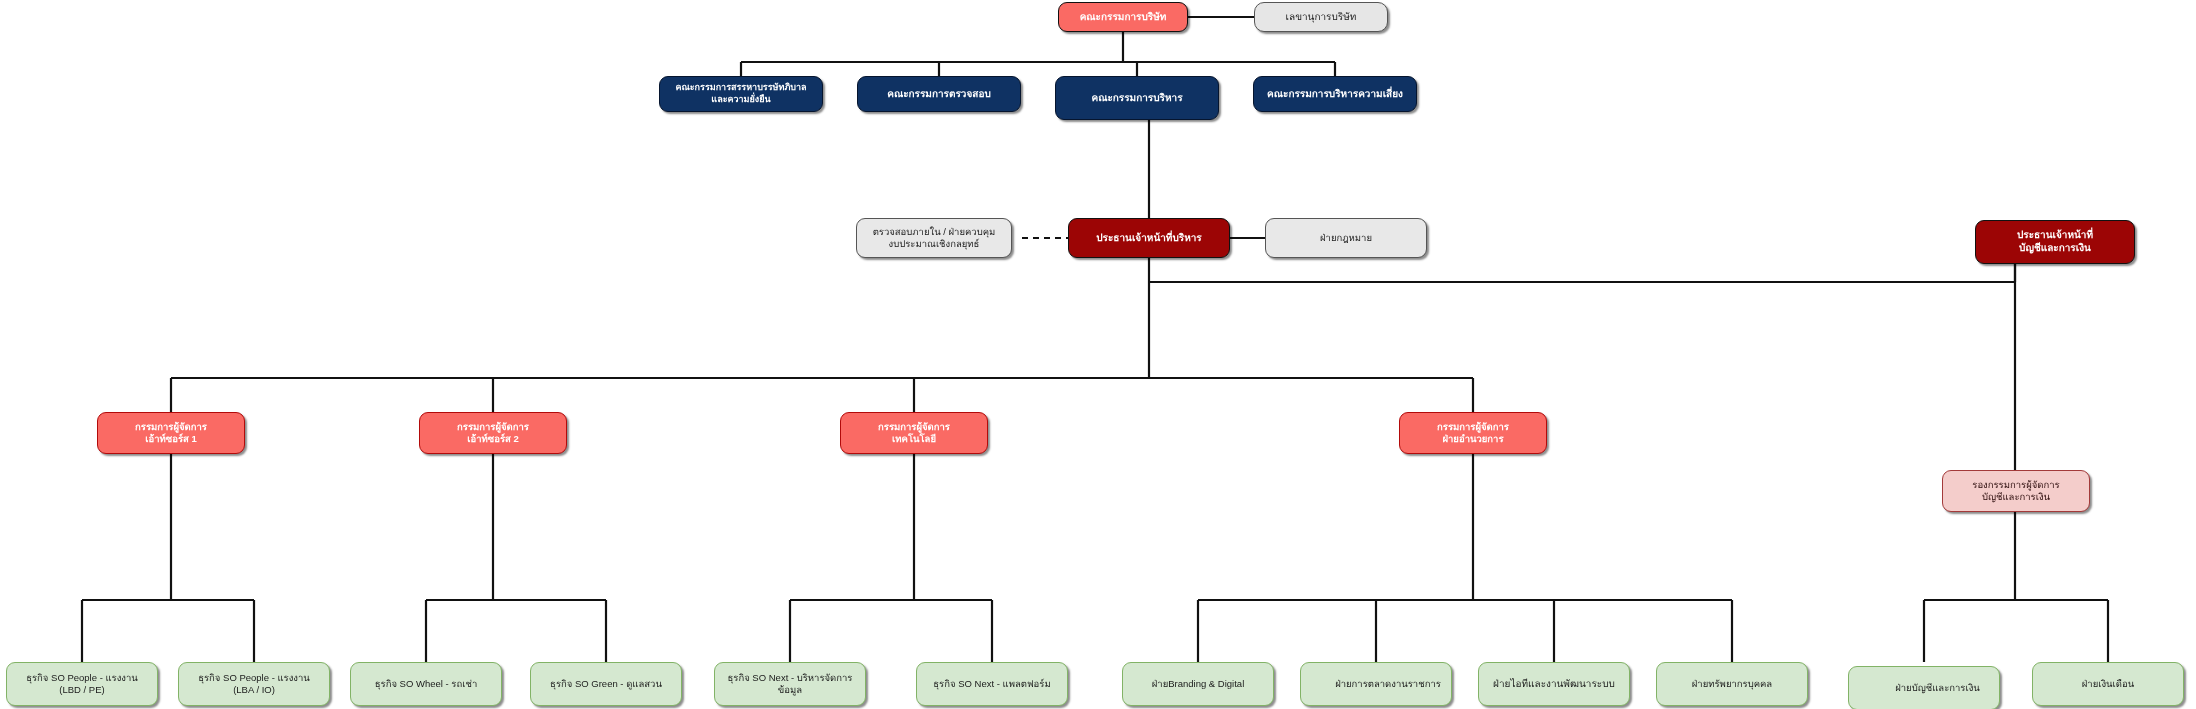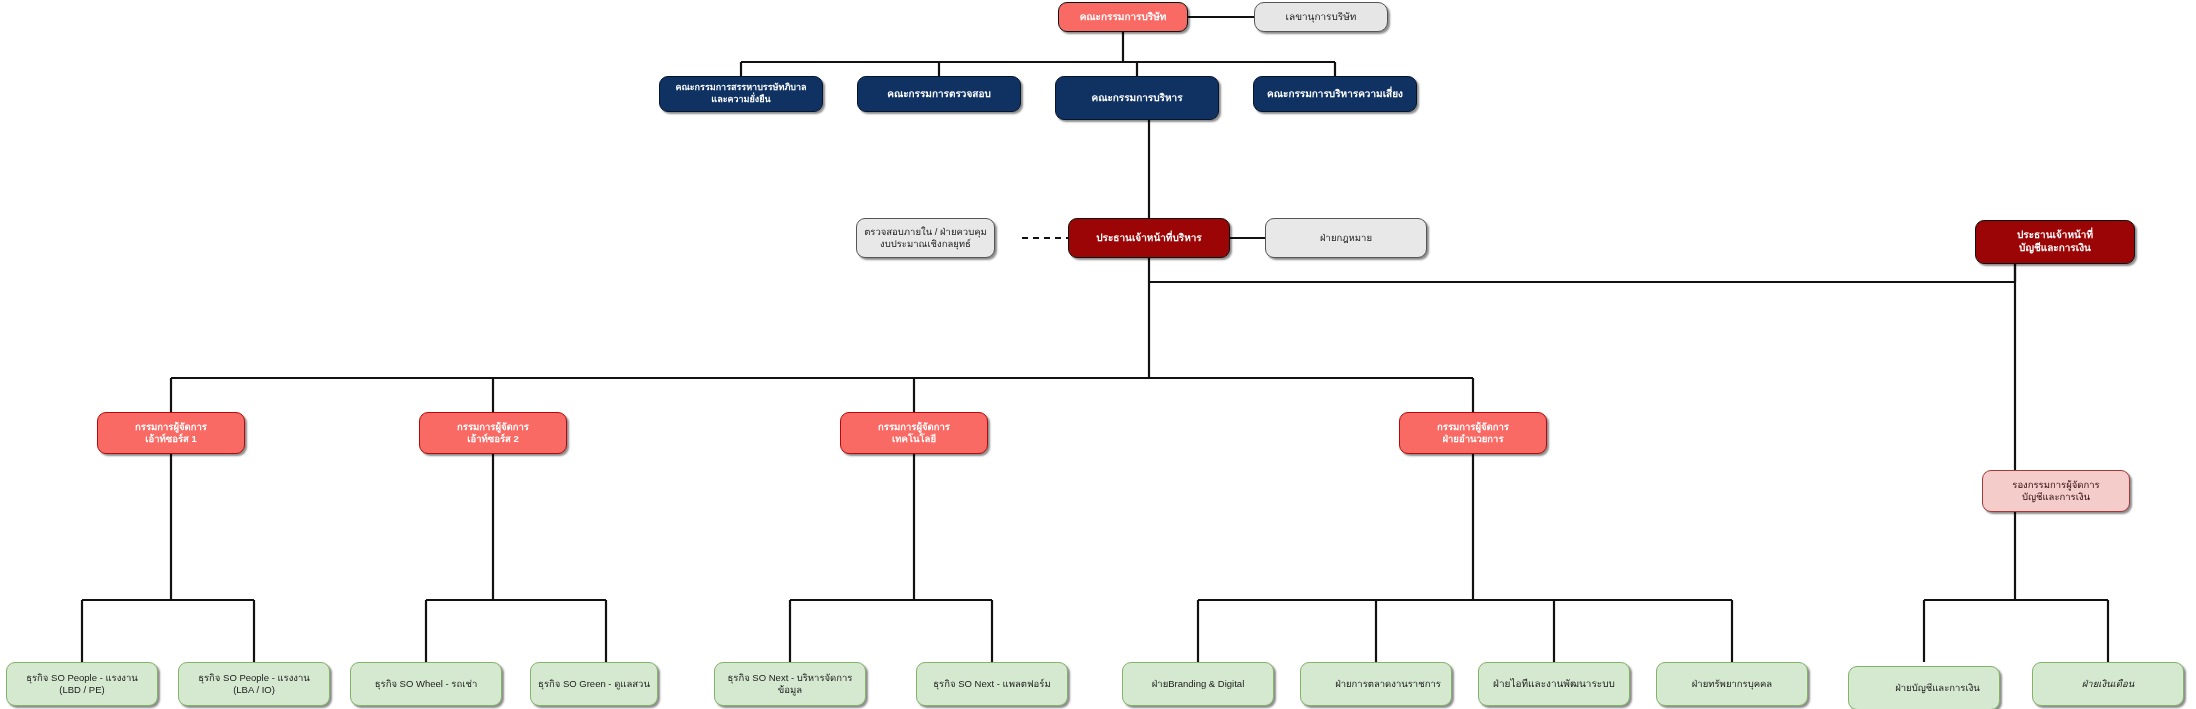--- a/index.html
+++ b/index.html
@@ -73,21 +73,20 @@
   .node-md {
     background: #fa6a64;
     color: #ffffff;
     font-weight: bold;
     border-color: #b20a0a;
   }
   .node-deputy {
     background: #f4cdcb;
     color: #2a0a0a;
     border-color: #a33a3a;
-    margin-left: 40px;
   }
   .node-unit {
     background: #d5e8d0;
     color: #1a1a1a;
     border-color: #82b366;
   }
 </style>
 </head>
 <body>
 
@@ -136,45 +135,45 @@
       <path d="M 2108 600 L 2108 662" fill="none" stroke="#111111" stroke-width="2.2"></path>
     </svg>
   <div id="node-layer">
       <div class="node node-board" style="left: 1058px; top: 2px; width: 130px; height: 30px; font-size: 10px;">คณะกรรมการบริษัท</div>
       <div class="node node-secretary" style="left: 1254px; top: 2px; width: 134px; height: 30px; font-size: 10px;">เลขานุการบริษัท</div>
       <div class="node node-committee" style="left: 659px; top: 76px; width: 164px; height: 36px; font-size: 9px;">คณะกรรมการสรรหาบรรษัทภิบาล
 และความยั่งยืน</div>
       <div class="node node-committee" style="left: 857px; top: 76px; width: 164px; height: 36px; font-size: 10px;">คณะกรรมการตรวจสอบ</div>
       <div class="node node-committee" style="left: 1055px; top: 76px; width: 164px; height: 44px; font-size: 10px;">คณะกรรมการบริหาร</div>
       <div class="node node-committee" style="left: 1253px; top: 76px; width: 164px; height: 36px; font-size: 10px;">คณะกรรมการบริหารความเสี่ยง</div>
-      <div class="node node-support" style="left: 856px; top: 218px; width: 139px; height: 40px; font-size: 9.5px;">ตรวจสอบภายใน / ฝ่ายควบคุม
+      <div class="node node-support" style="left: 856px; top: 218px; width: 156px; height: 40px; font-size: 9.5px;">ตรวจสอบภายใน / ฝ่ายควบคุม
 งบประมาณเชิงกลยุทธ์</div>
       <div class="node node-ceo" style="left: 1068px; top: 218px; width: 162px; height: 40px; font-size: 10px;">ประธานเจ้าหน้าที่บริหาร</div>
       <div class="node node-support" style="left: 1265px; top: 218px; width: 162px; height: 40px; font-size: 9.5px;">ฝ่ายกฎหมาย</div>
       <div class="node node-ceo" style="left: 1935px; top: 220px; width: 160px; height: 44px; font-size: 10px; margin-left: 40px;">ประธานเจ้าหน้าที่
 บัญชีและการเงิน</div>
       <div class="node node-md" style="left: 97px; top: 412px; width: 148px; height: 42px; font-size: 9.5px;">กรรมการผู้จัดการ
 เอ้าท์ซอร์ส 1</div>
       <div class="node node-md" style="left: 419px; top: 412px; width: 148px; height: 42px; font-size: 9.5px;">กรรมการผู้จัดการ
 เอ้าท์ซอร์ส 2</div>
       <div class="node node-md" style="left: 840px; top: 412px; width: 148px; height: 42px; font-size: 9.5px;">กรรมการผู้จัดการ
 เทคโนโลยี</div>
       <div class="node node-md" style="left: 1399px; top: 412px; width: 148px; height: 42px; font-size: 9.5px;">กรรมการผู้จัดการ
 ฝ่ายอำนวยการ</div>
       <div class="node node-deputy" style="left: 1942px; top: 470px; width: 148px; height: 42px; font-size: 9.5px;">รองกรรมการผู้จัดการ
 บัญชีและการเงิน</div>
       <div class="node node-unit" style="left: 6px; top: 662px; width: 152px; height: 44px; font-size: 9.5px;">ธุรกิจ SO People - แรงงาน
 (LBD / PE)</div>
       <div class="node node-unit" style="left: 178px; top: 662px; width: 152px; height: 44px; font-size: 9.5px;">ธุรกิจ SO People - แรงงาน
 (LBA / IO)</div>
       <div class="node node-unit" style="left: 350px; top: 662px; width: 152px; height: 44px; font-size: 9.5px;">ธุรกิจ SO Wheel - รถเช่า</div>
-      <div class="node node-unit" style="left: 530px; top: 662px; width: 128px; height: 44px; font-size: 9.5px;">ธุรกิจ SO Green - ดูแลสวน</div>
+      <div class="node node-unit" style="left: 530px; top: 662px; width: 152px; height: 44px; font-size: 9.5px;">ธุรกิจ SO Green - ดูแลสวน</div>
       <div class="node node-unit" style="left: 714px; top: 662px; width: 152px; height: 44px; font-size: 9.5px;">ธุรกิจ SO Next - บริหารจัดการ
 ข้อมูล</div>
       <div class="node node-unit" style="left: 916px; top: 662px; width: 152px; height: 44px; font-size: 9.5px;">ธุรกิจ SO Next - แพลตฟอร์ม</div>
       <div class="node node-unit" style="left: 1122px; top: 662px; width: 152px; height: 44px; font-size: 9.5px;">ฝ่ายBranding &amp; Digital</div>
       <div class="node node-unit" style="left: 1300px; top: 662px; width: 152px; height: 44px; font-size: 9.5px; padding-left: 29px;">ฝ่ายการตลาดงานราชการ</div>
       <div class="node node-unit" style="left: 1478px; top: 662px; width: 152px; height: 44px; font-size: 10px;">ฝ่ายไอทีและงานพัฒนาระบบ</div>
       <div class="node node-unit" style="left: 1656px; top: 662px; width: 152px; height: 44px; font-size: 9.5px;">ฝ่ายทรัพยากรบุคคล</div>
       <div class="node node-unit" style="left: 1848px; top: 666px; width: 152px; height: 44px; font-size: 9.5px; padding-left: 32px;">ฝ่ายบัญชีและการเงิน</div>
-      <div class="node node-unit" style="left: 2032px; top: 662px; width: 152px; height: 44px; font-size: 9.5px; font-style: italic;">ฝ่ายเงินเดือน</div>
+      <div class="node node-unit" style="left: 2032px; top: 662px; width: 152px; height: 44px; font-size: 9.5px;">ฝ่ายเงินเดือน</div>
     </div>
 </div>
 
 </body></html>

